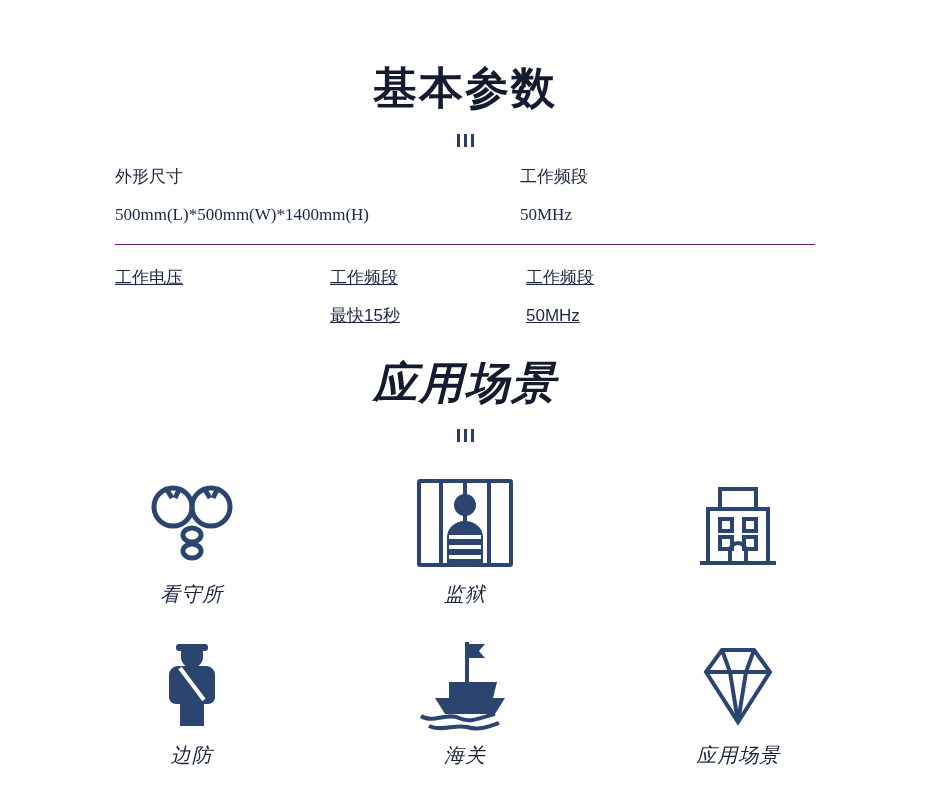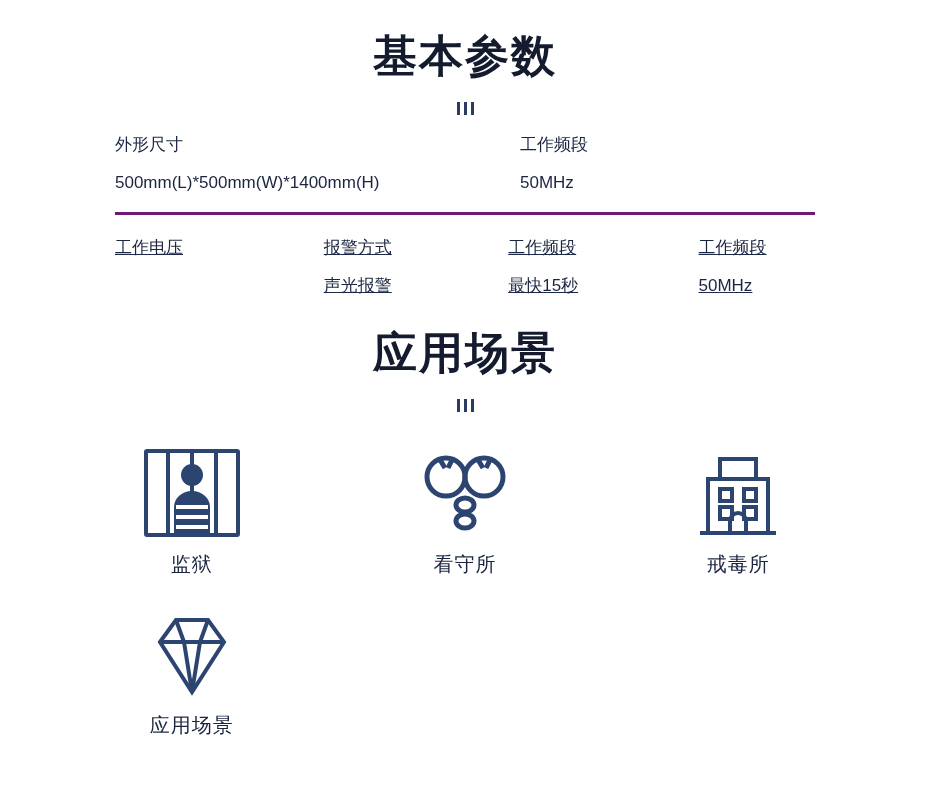--- a/index.html
+++ b/index.html
@@ -52,21 +52,22 @@
   .spec-wrap {
     width: 700px;
     margin: 22px auto 0 auto;
   }
   .spec-row {
     display: flex;
     width: 100%;
   }
   .spec-row.row-top {
     padding-bottom: 14px;
-    border-bottom: 3px solid #701a75;
+    border-bottom: 1px solid #701a75;
+    font-family: Liberation Serif, serif;
   }
   .spec-row.row-bottom {
     padding-top: 18px;
     text-decoration: underline;
   }
   .spec-cell {
     font-size: 17px;
     line-height: 30px;
     color: #1b2540;
   }
@@ -107,21 +108,21 @@
     color: #1b2540;
     letter-spacing: 1px;
   }
   svg { display: block; }
 </style>
 </head>
 <body>
 
 <div class="page">
 
-  <div style="padding-top:34px;">
+  <div style="padding-top:34px;margin-top:32px;">
     <div class="section-title">基本参数</div>
     <div class="title-sep">
       <span class="bars">
         <span class="bar"></span>
         <span class="bar"></span>
         <span class="bar"></span>
       </span>
     </div>
 
     <div class="spec-wrap">
@@ -138,103 +139,127 @@
         <div class="spec-cell c4">
           <span class="label">工作频段</span>
           <span class="value">50MHz</span>
         </div>
       </div>
 
       <div class="spec-row row-bottom">
         <div class="spec-cell c1">
           <span class="label">工作电压</span>
         </div>
-        <div class="spec-cell c2">
-          <span class="label">报警方式</span>
-          <span class="value">声光报警</span>
-        </div>
         <div class="spec-cell c3">
           <span class="label">工作频段</span>
           <span class="value">最快15秒</span>
         </div>
         <div class="spec-cell c4">
           <span class="label">工作频段</span>
           <span class="value">50MHz</span>
         </div>
       </div>
 
     </div>
   </div>
 
-  <div style="padding-top:30px;">
+  <div style="padding-top:30px;font-style:italic;">
     <div class="section-title">应用场景</div>
     <div class="title-sep">
       <span class="bars">
         <span class="bar"></span>
         <span class="bar"></span>
         <span class="bar"></span>
       </span>
     </div>
 
     <div class="scenarios">
-
-      <div class="scenario">
-        <div class="icon">
-          <svg width="104" height="96" viewBox="0 0 104 96" fill="none" stroke="#2c4570" stroke-width="4">
-            <rect x="6" y="6" width="92" height="84" rx="1"></rect>
-            <line x1="28" y1="6" x2="28" y2="90"></line>
-            <line x1="52" y1="6" x2="52" y2="90"></line>
-            <line x1="76" y1="6" x2="76" y2="90"></line>
-            <g fill="#2c4570" stroke="none">
-              <circle cx="52" cy="30" r="11"></circle>
-              <path d="M34 90 V62 c0-9 8-16 18-16 s18 7 18 16 V90 Z"></path>
-            </g>
-            <g stroke="#ffffff" stroke-width="4">
-              <line x1="36" y1="62" x2="68" y2="62"></line>
-              <line x1="36" y1="72" x2="68" y2="72"></line>
-              <line x1="36" y1="82" x2="68" y2="82"></line>
-            </g>
-          </svg>
-        </div>
-        <div class="caption">监狱</div>
-      </div>
 
       <div class="scenario">
         <div class="icon">
           <svg width="104" height="96" viewBox="0 0 104 96" fill="none" stroke="#2c4570" stroke-width="5">
             <circle cx="33" cy="32" r="19"></circle>
             <circle cx="71" cy="32" r="19"></circle>
             <path d="M26 13 l6 10"></path>
             <path d="M40 13 l-5 10"></path>
             <path d="M64 13 l6 10"></path>
             <path d="M78 13 l-5 10"></path>
             <ellipse cx="52" cy="60" rx="9" ry="7"></ellipse>
             <ellipse cx="52" cy="76" rx="9" ry="7"></ellipse>
           </svg>
         </div>
         <div class="caption">看守所</div>
       </div>
 
       <div class="scenario">
         <div class="icon">
           <svg width="104" height="96" viewBox="0 0 104 96" fill="none" stroke="#2c4570" stroke-width="4">
+            <rect x="6" y="6" width="92" height="84" rx="1"></rect>
+            <line x1="28" y1="6" x2="28" y2="90"></line>
+            <line x1="52" y1="6" x2="52" y2="90"></line>
+            <line x1="76" y1="6" x2="76" y2="90"></line>
+            <g fill="#2c4570" stroke="none">
+              <circle cx="52" cy="30" r="11"></circle>
+              <path d="M34 90 V62 c0-9 8-16 18-16 s18 7 18 16 V90 Z"></path>
+            </g>
+            <g stroke="#ffffff" stroke-width="4">
+              <line x1="36" y1="62" x2="68" y2="62"></line>
+              <line x1="36" y1="72" x2="68" y2="72"></line>
+              <line x1="36" y1="82" x2="68" y2="82"></line>
+            </g>
+          </svg>
+        </div>
+        <div class="caption">监狱</div>
+      </div>
+
+      <div class="scenario">
+        <div class="icon">
+          <svg width="104" height="96" viewBox="0 0 104 96" fill="none" stroke="#2c4570" stroke-width="4">
             <path d="M22 88 V34 h60 v54"></path>
             <path d="M34 34 V14 h36 v20" fill="none"></path>
             <rect x="34" y="44" width="12" height="12"></rect>
             <rect x="58" y="44" width="12" height="12"></rect>
             <rect x="34" y="62" width="12" height="12"></rect>
             <rect x="58" y="62" width="12" height="12"></rect>
             <path d="M44 88 V76 a8 8 0 0 1 16 0 V88"></path>
             <line x1="14" y1="88" x2="90" y2="88"></line>
           </svg>
         </div>
-        <div class="caption">戒毒所</div>
-      </div>
-
-
+      </div>
+
+      <div class="scenario">
+        <div class="icon">
+          <svg width="104" height="96" viewBox="0 0 104 96" fill="none" stroke="#2c4570" stroke-width="4">
+            <g fill="#2c4570" stroke="none">
+              <rect x="36" y="8" width="32" height="7" rx="3"></rect>
+              <path d="M41 15 h22 v6 a11 11 0 0 1 -22 0 z"></path>
+              <path d="M38 30 h28 c5 0 9 4 9 9 v22 c0 4 -3 7 -7 7 h-32 c-4 0 -7 -3 -7 -7 V39 c0 -5 4 -9 9 -9 z"></path>
+              <rect x="40" y="68" width="24" height="22"></rect>
+            </g>
+            <g stroke="#ffffff" stroke-width="4">
+              <line x1="40" y1="32" x2="64" y2="64"></line>
+            </g>
+          </svg>
+        </div>
+        <div class="caption">边防</div>
+      </div>
+
+      <div class="scenario">
+        <div class="icon">
+          <svg width="120" height="96" viewBox="0 0 120 96" fill="none" stroke="#2c4570" stroke-width="4">
+            <line x1="62" y1="6" x2="62" y2="46"></line>
+            <path d="M62 8 h18 l-6 7 l6 7 h-18 z" fill="#2c4570" stroke="none"></path>
+            <path d="M44 46 h48 l-4 16 h-44 z" fill="#2c4570" stroke="none"></path>
+            <path d="M30 62 h70 l-10 16 h-50 z" fill="#2c4570" stroke="none"></path>
+            <path d="M16 80 c12 8 26 -4 38 2 c12 6 26 -2 36 -4"></path>
+            <path d="M24 90 c12 6 26 -2 38 1 c12 4 24 -1 32 -4"></path>
+          </svg>
+        </div>
+        <div class="caption">海关</div>
+      </div>
 
       <div class="scenario">
         <div class="icon">
           <svg width="104" height="96" viewBox="0 0 104 96" fill="none" stroke="#2c4570" stroke-width="4">
             <path d="M20 36 L36 14 h32 l16 22 L52 86 Z"></path>
             <line x1="20" y1="36" x2="84" y2="36"></line>
             <path d="M36 14 L44 36 L52 86"></path>
             <path d="M68 14 L60 36 L52 86"></path>
           </svg>
         </div>

